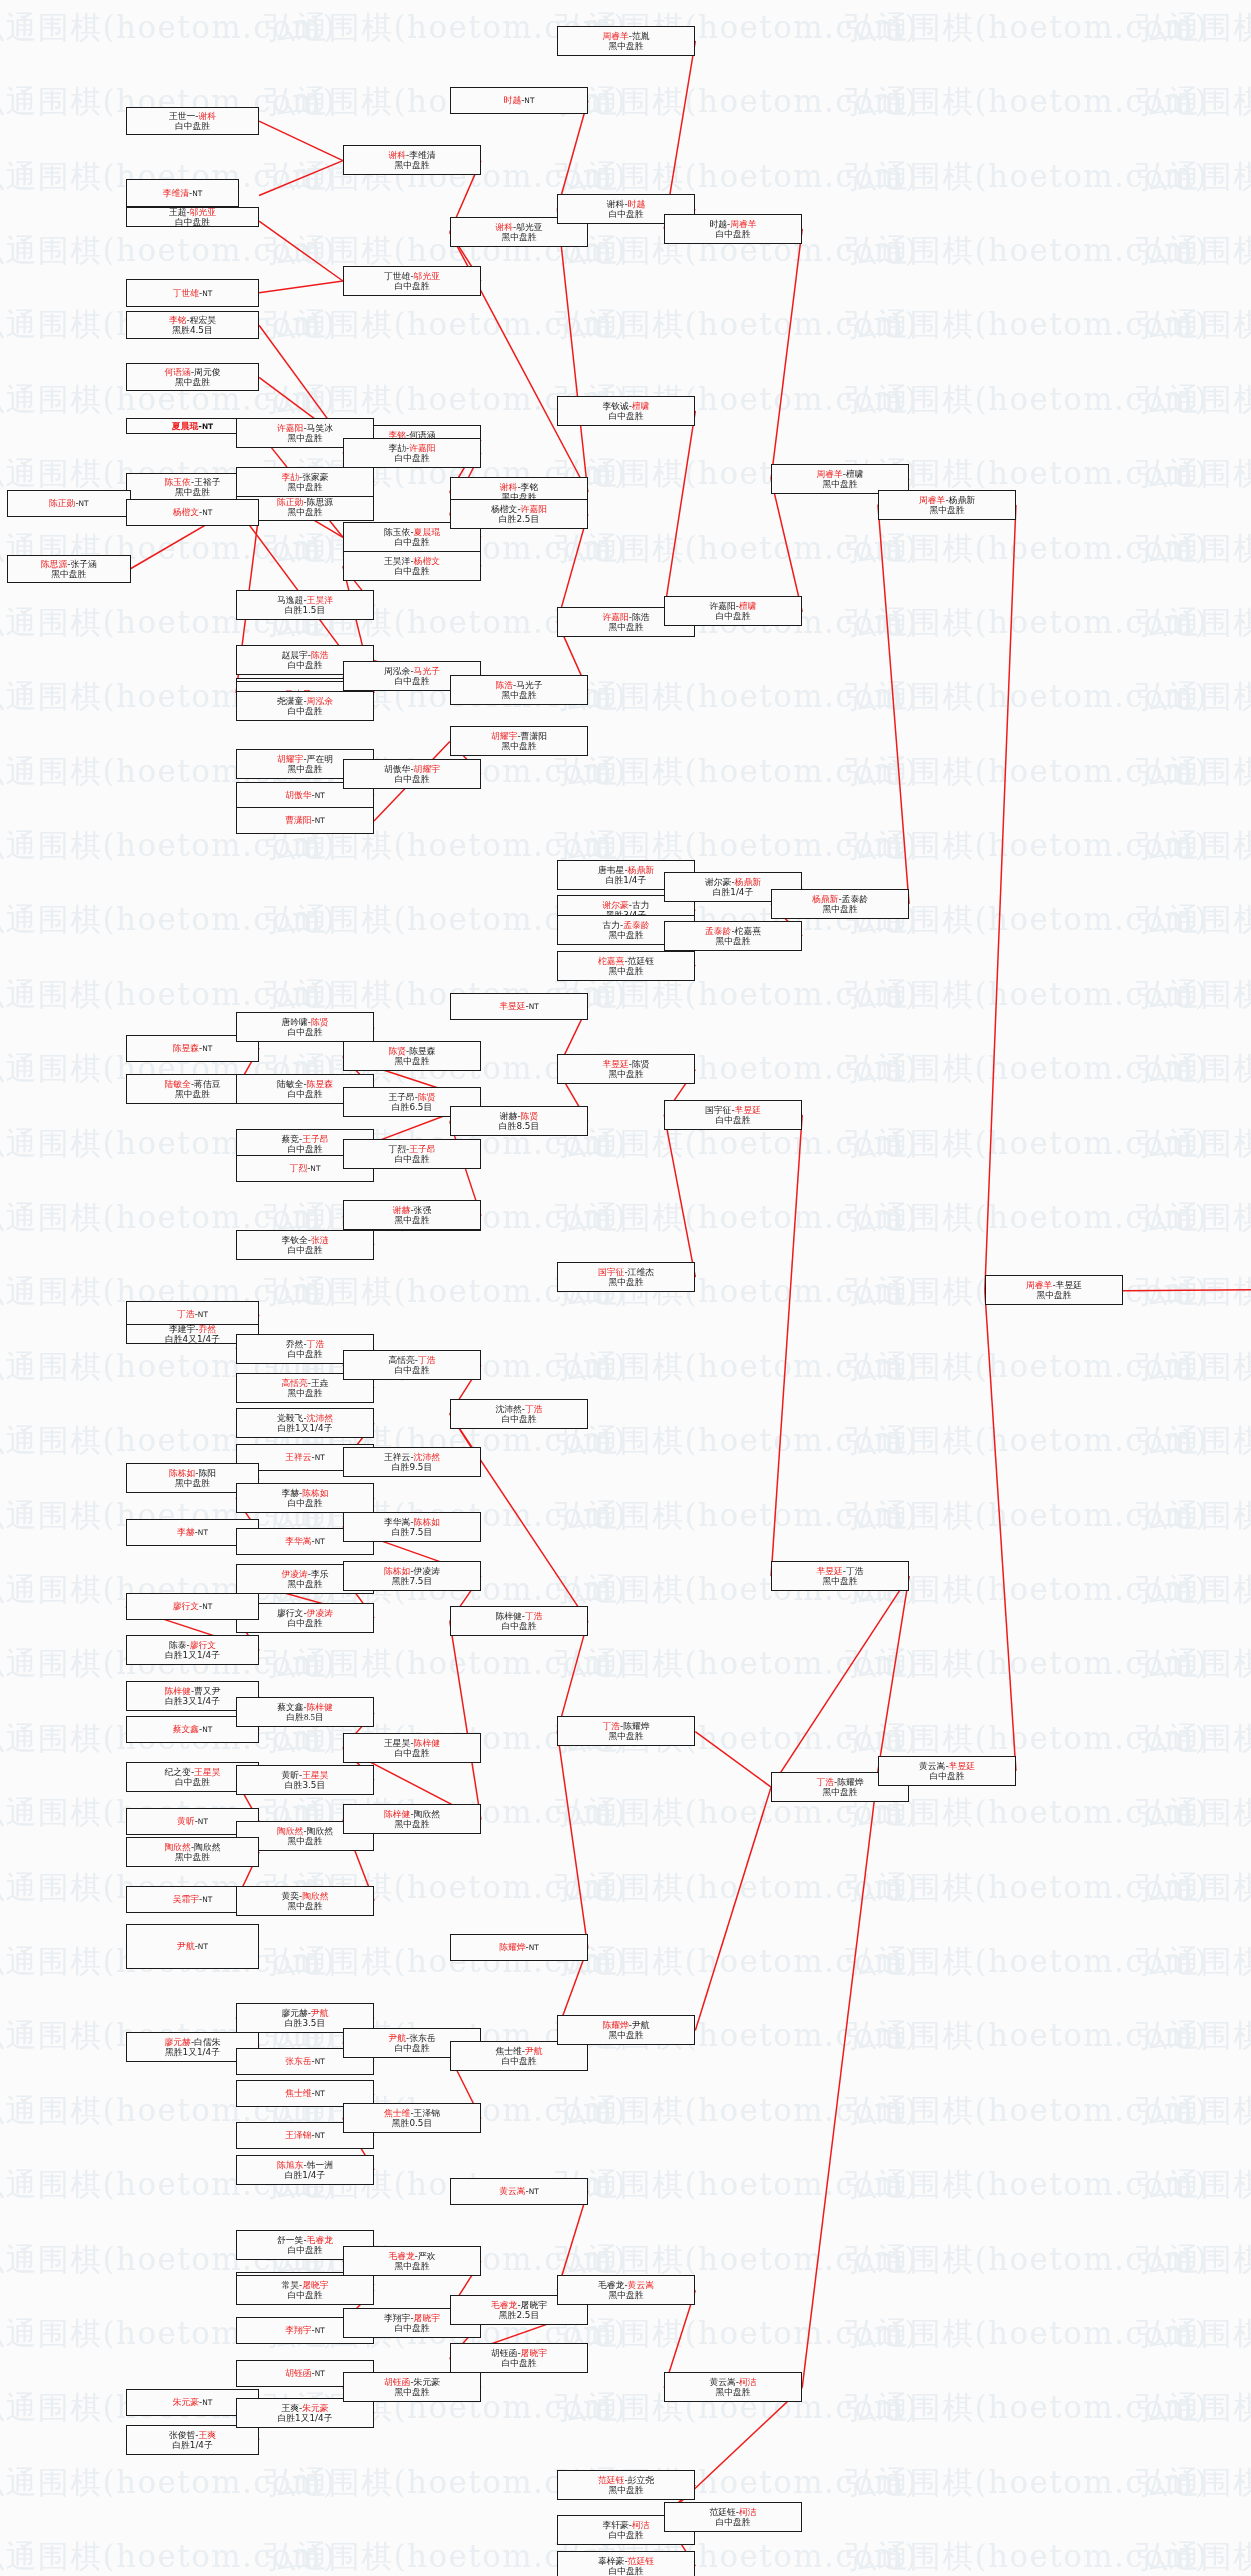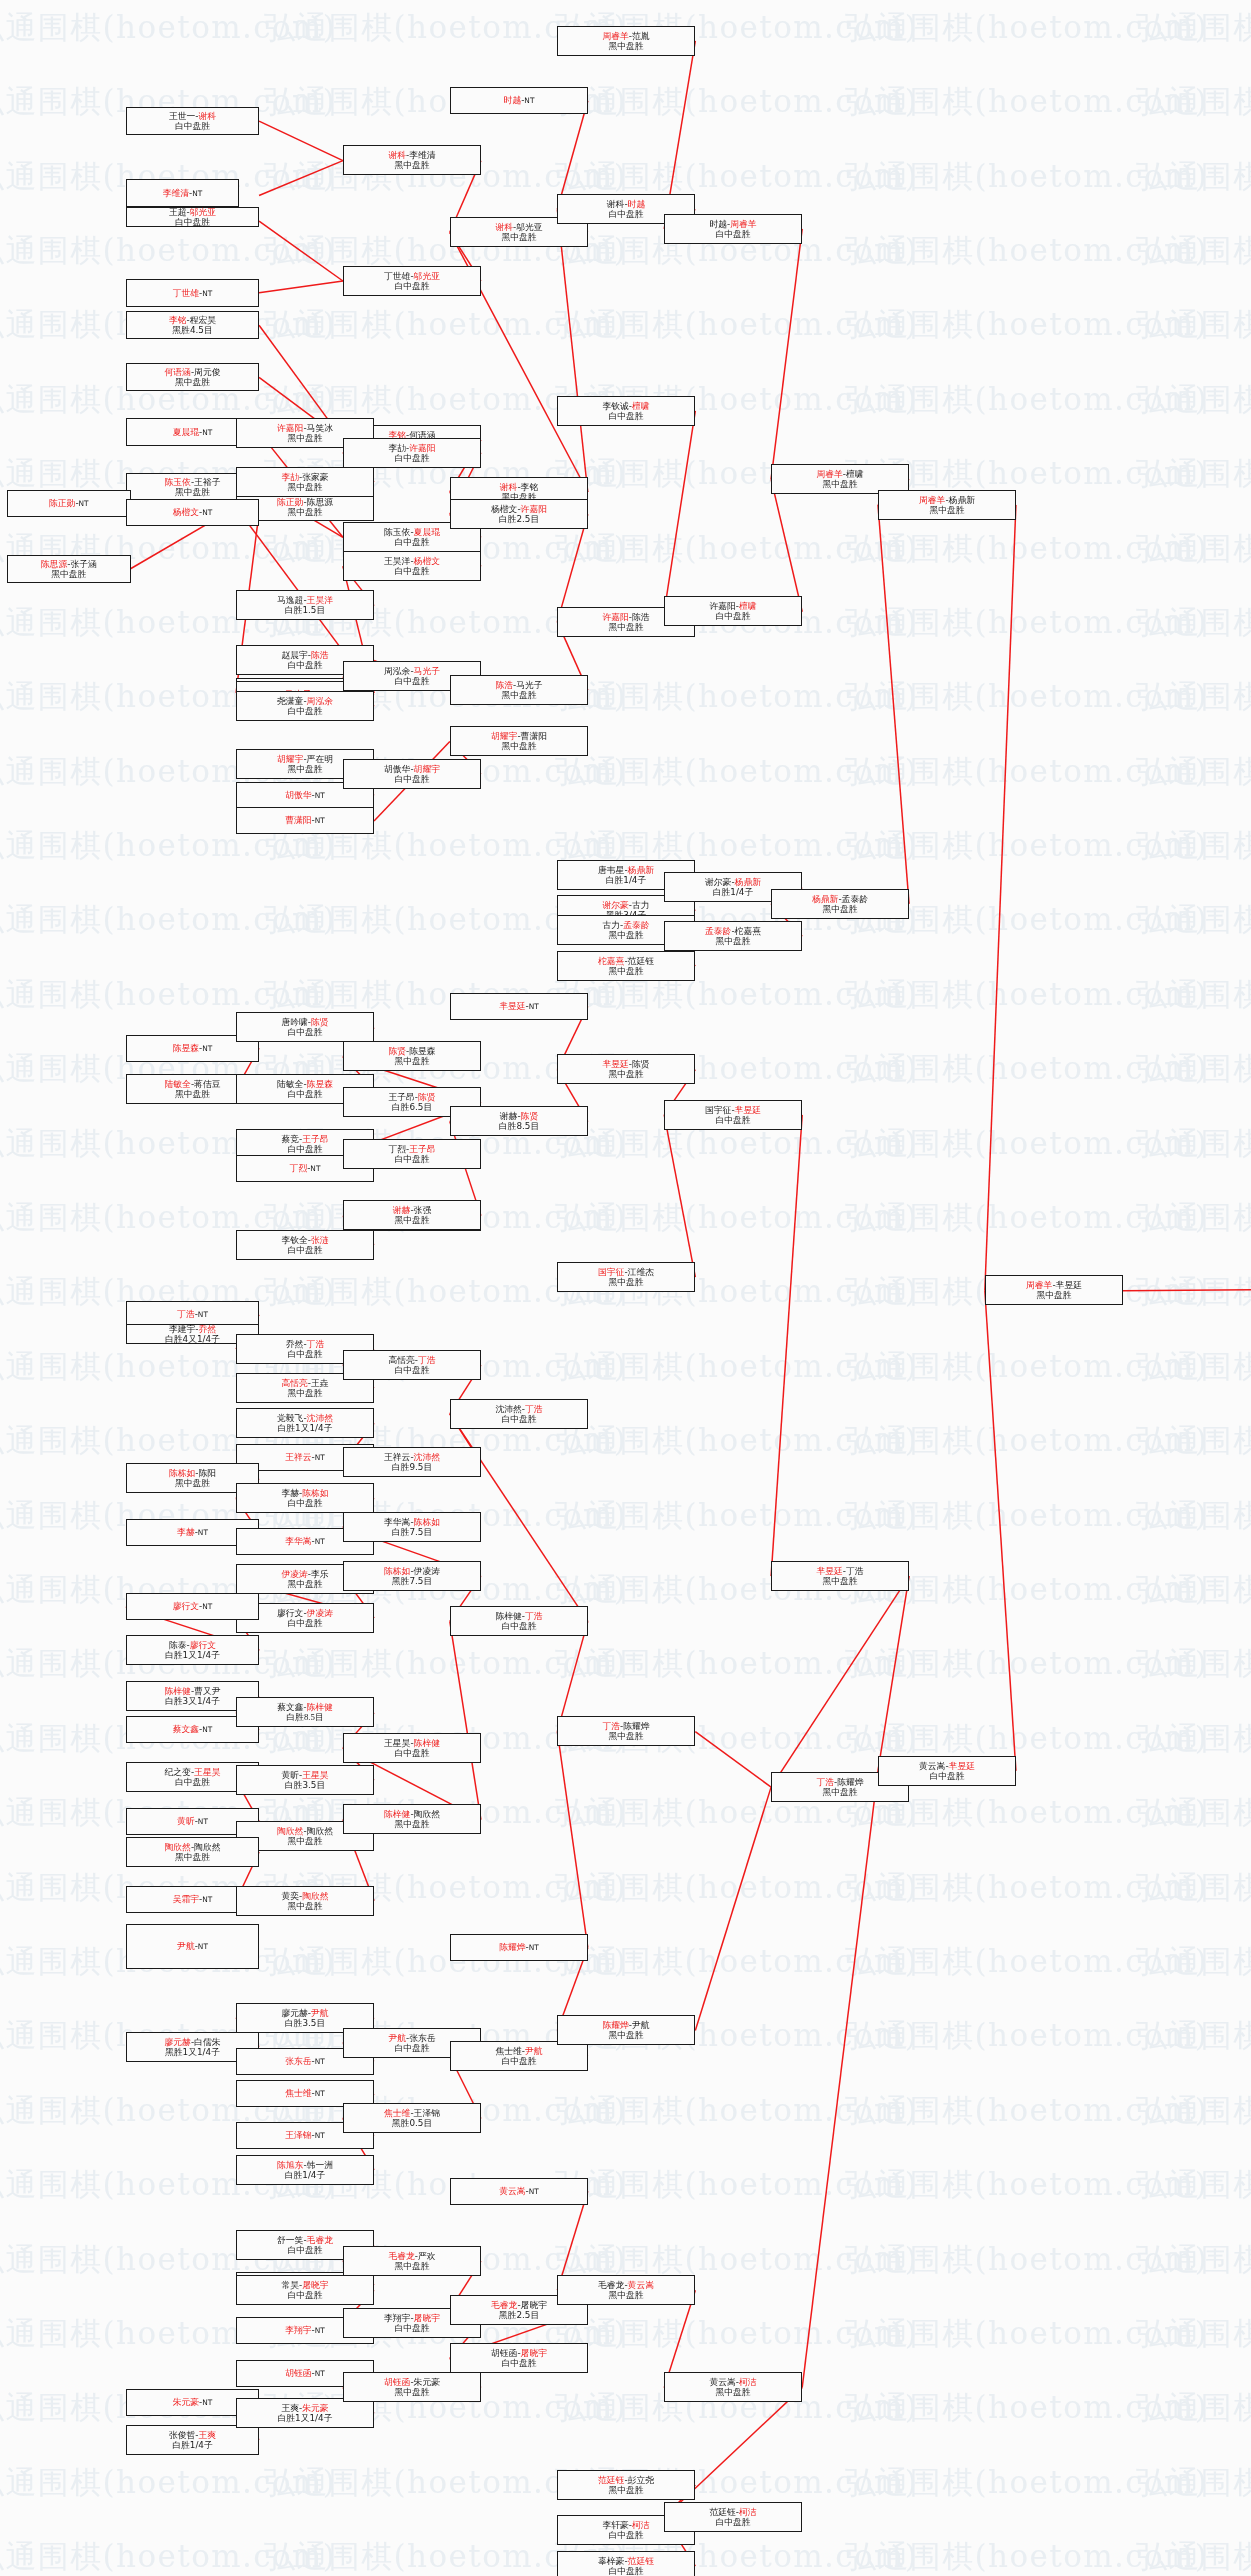--- a/index.html
+++ b/index.html
@@ -360,21 +360,21 @@
         <div class="ln"><span class="w">丁世雄</span><span class="dash">-</span><span class="l" style="font-size: 7.4px;">NT</span></div>
       </div>
       <div class="match" id="m5" style="left: 126px; top: 311px; width: 133px; height: 28px; font-size: 8.8px;">
         <div class="ln"><span class="w">李铭</span><span class="dash">-</span><span class="l">程宏昊</span></div>
         <div class="ln res">黑胜4.5目</div>
       </div>
       <div class="match" id="m6" style="left: 126px; top: 363px; width: 133px; height: 28px; font-size: 8.8px;">
         <div class="ln"><span class="w">何语涵</span><span class="dash">-</span><span class="l">周元俊</span></div>
         <div class="ln res">黑中盘胜</div>
       </div>
-      <div class="match" id="m7" style="left: 126px; top: 418px; width: 133px; height: 28px; font-size: 8.8px;">
+      <div class="match" id="m7" style="left: 126px; top: 418px; width: 133px; height: 16px; font-size: 8.8px; font-weight: bold;">
         <div class="ln"><span class="w">夏晨琨</span><span class="dash">-</span><span class="l" style="font-size: 7.4px;">NT</span></div>
       </div>
       <div class="match" id="m8" style="left: 126px; top: 473px; width: 133px; height: 28px; font-size: 8.8px;">
         <div class="ln"><span class="w">陈玉依</span><span class="dash">-</span><span class="l">王裕子</span></div>
         <div class="ln res">黑中盘胜</div>
       </div>
       <div class="match" id="m9" style="left: 343px; top: 145px; width: 138px; height: 30px; font-size: 8.8px;">
         <div class="ln"><span class="w">谢科</span><span class="dash">-</span><span class="l">李维清</span></div>
         <div class="ln res">黑中盘胜</div>
       </div>

